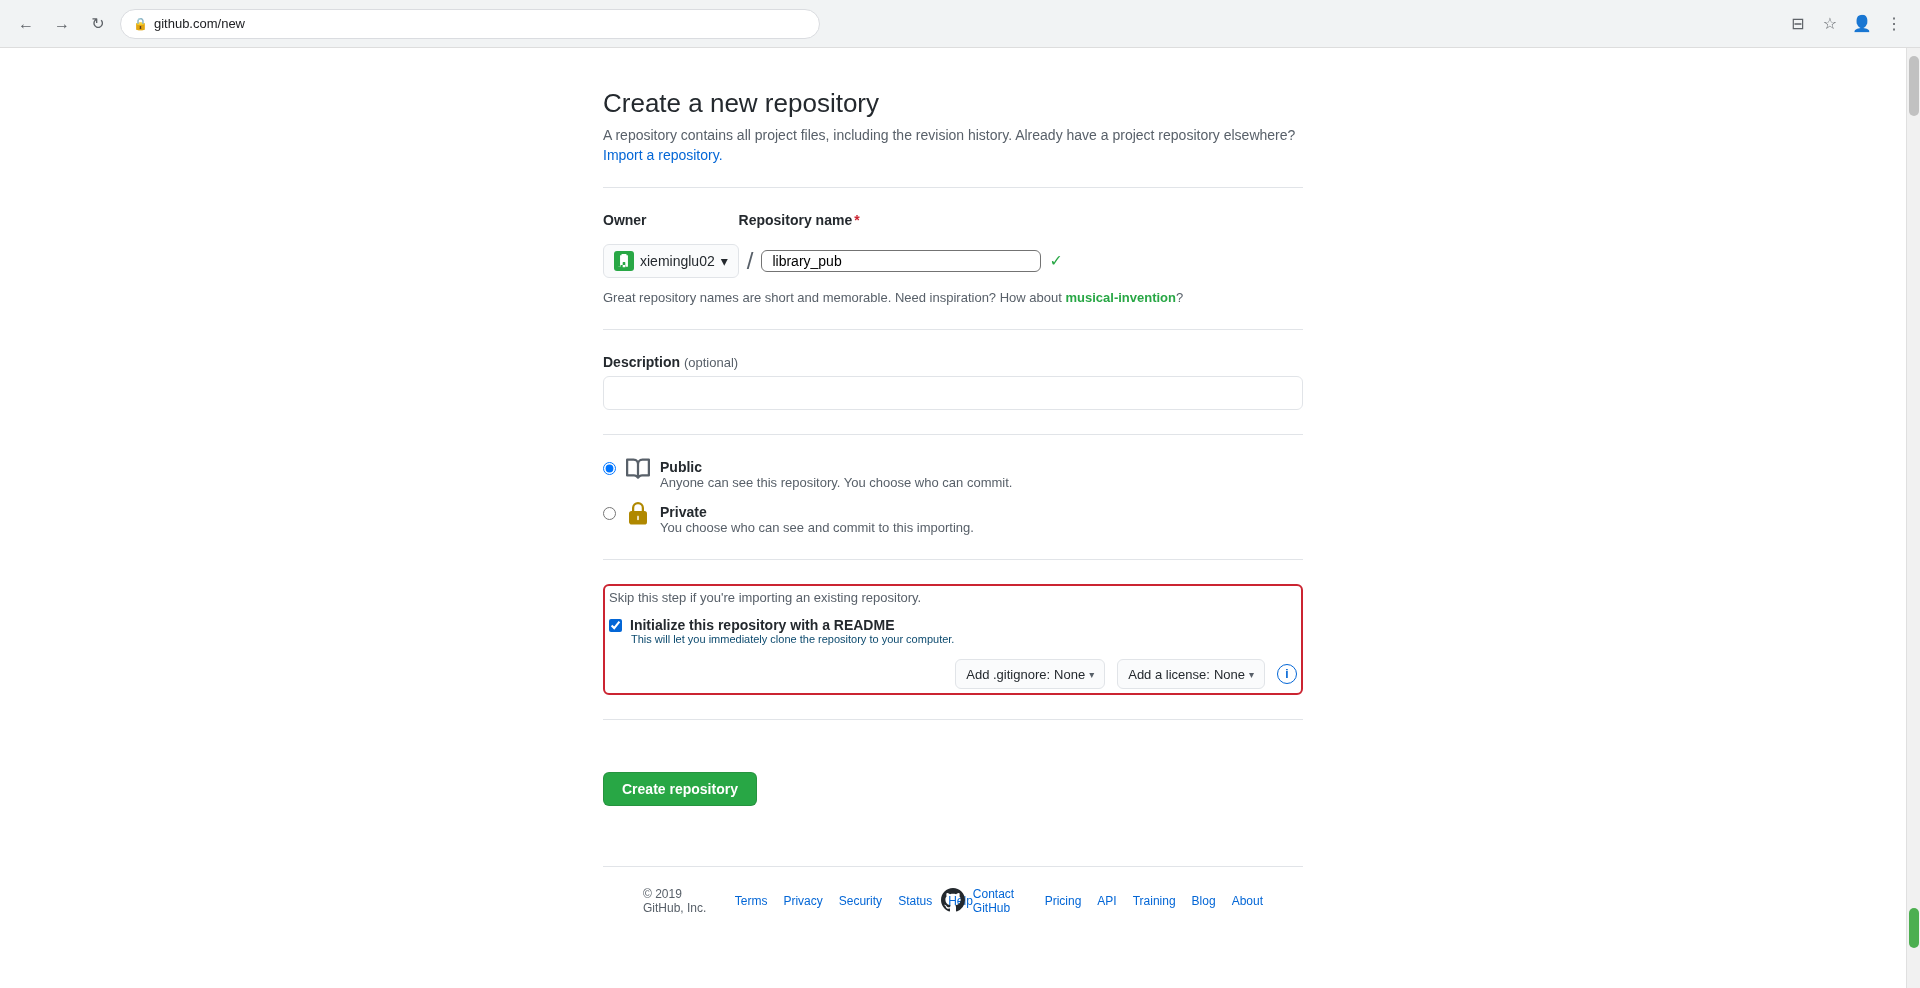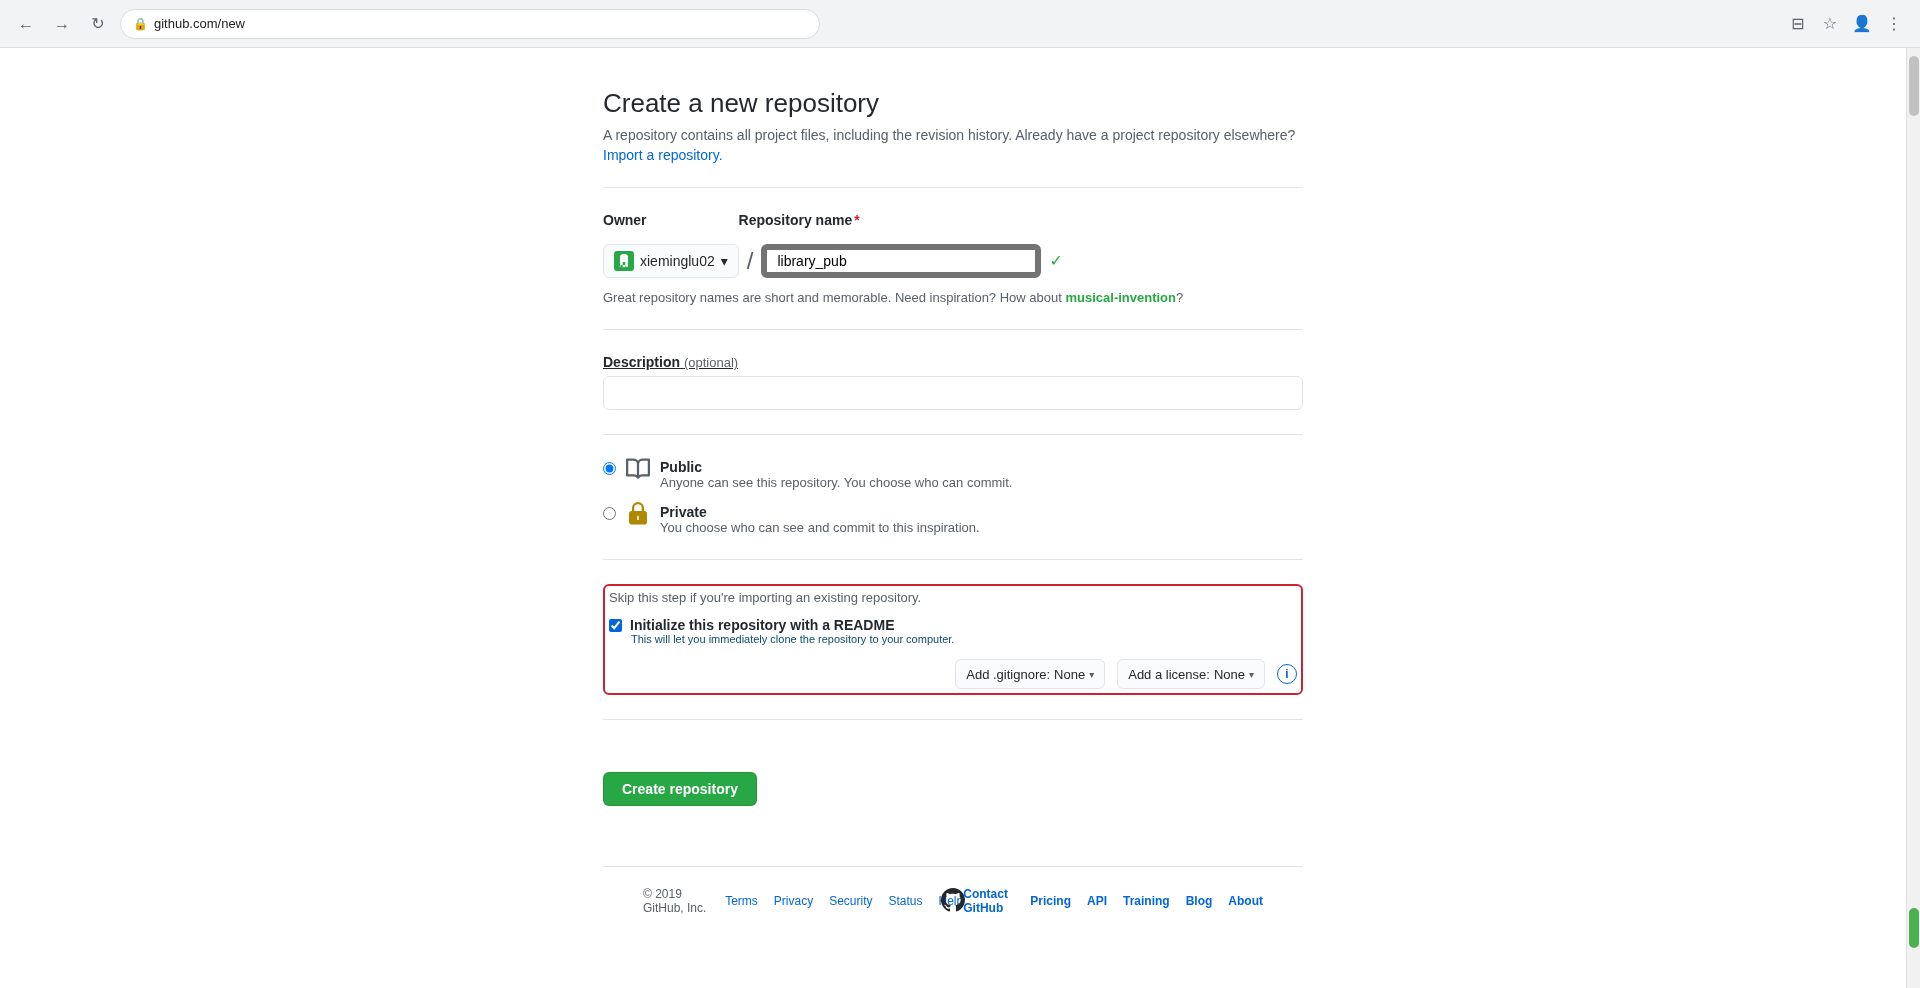--- a/index.html
+++ b/index.html
@@ -177,25 +177,25 @@
       font-size: 10px;
     }
     .slash-divider {
       font-size: 24px;
       color: #586069;
       margin: 0 8px;
       padding-bottom: 0;
       line-height: 34px;
     }
     .repo-name-input {
-      border: 6px solid #737373;
+      border: 1px solid #737373;
       border-radius: 6px;
       padding: 5px 10px;
       font-size: 14px;
-      height: 34px;
+      height: 22px;
       width: 280px;
       outline: none;
       background: #fff;
     }
     .valid-icon {
       color: #28a745;
       margin-left: 8px;
       font-size: 16px;
       line-height: 34px;
     }
@@ -344,21 +344,20 @@
     }
     .footer-left {
       display: flex;
       align-items: center;
       gap: 16px;
     }
     .footer-right {
       display: flex;
       align-items: center;
       gap: 16px;
-      font-weight: bold;
     }
     .footer-link {
       color: #0366d6;
       text-decoration: none;
       font-size: 12px;
     }
     .footer-copyright {
       font-size: 12px;
       color: #586069;
     }
@@ -442,21 +441,21 @@
 
       
       <p class="name-suggestion">
         <span>Great repository names are short and memorable. Need inspiration? How about</span>
         <a href="#" class="suggestion-link">musical-invention</a><span>?</span>
       </p>
 
       <div class="divider"></div>
 
       
-      <div style="margin-bottom: 20px; text-decoration: underline;">
+      <div style="margin-bottom: 20px;">
         <div class="desc-label">
           <span>Description</span>
           <span class="desc-optional">(optional)</span>
         </div>
         <input class="desc-input" type="text" value="" style="">
       </div>
 
       <div class="divider"></div>
 
       
@@ -478,21 +477,21 @@
         <div class="visibility-option">
           <input type="radio" name="visibility" id="private" style="">
           <div style="display:flex; align-items: flex-start; gap: 10px;">
             <div style="font-size:26px; margin-top:-2px; color:#9e8a2b;">
               <svg width="24" height="24" viewBox="0 0 16 16" fill="#b08800">
                   <path fill-rule="evenodd" d="M4 4v2h-.25A1.75 1.75 0 002 7.75v5.5c0 .966.784 1.75 1.75 1.75h8.5A1.75 1.75 0 0014 13.25v-5.5A1.75 1.75 0 0012.25 6H12V4a4 4 0 10-8 0zm6.5 2V4a2.5 2.5 0 00-5 0v2h5zM8 9a1 1 0 01.5.866v1.768a.5.5 0 01-1 0V9.866A1 1 0 018 9z"></path>
                 </svg>
             </div>
             <div class="visibility-text">
               <div class="vis-title">Private</div>
-              <div class="vis-desc">You choose who can see and commit to this inspiration.</div>
+              <div class="vis-desc">You choose who can see and commit to this importing.</div>
             </div>
           </div>
         </div>
       </div>
 
       <div class="divider"></div>
 
       
       <div class="init-box">
         <p class="init-skip-text">Skip this step if you're importing an existing repository.</p>

